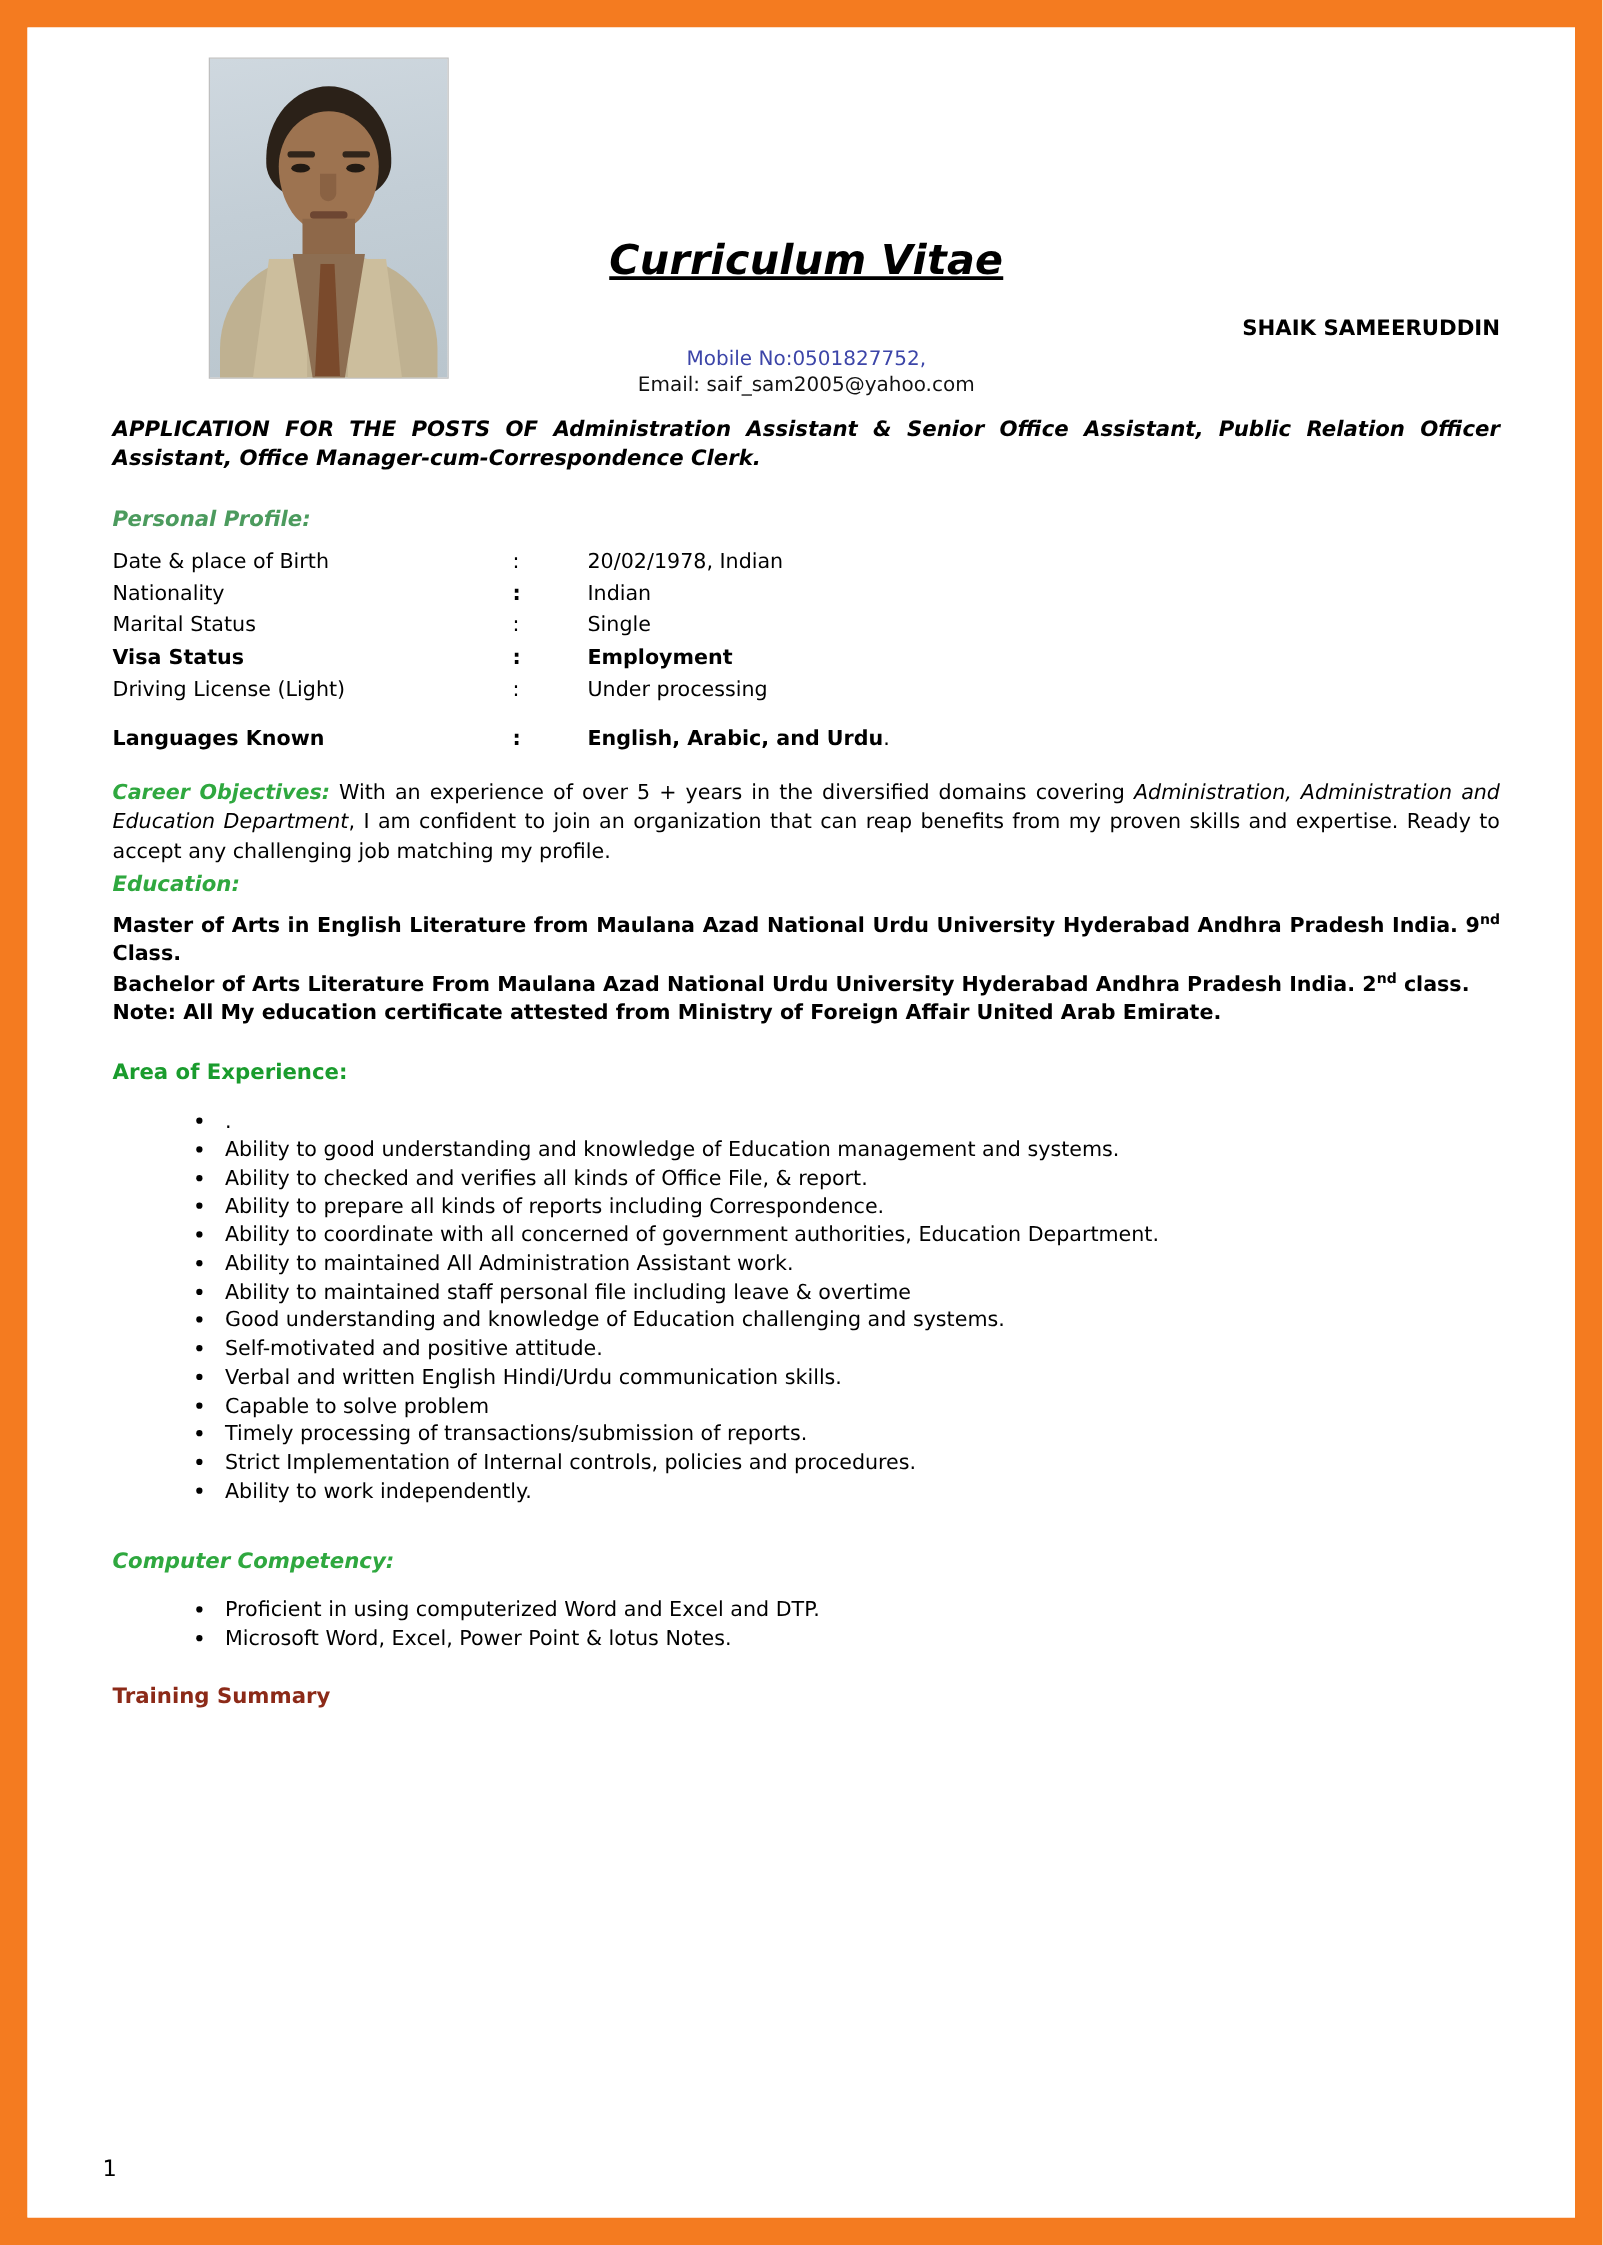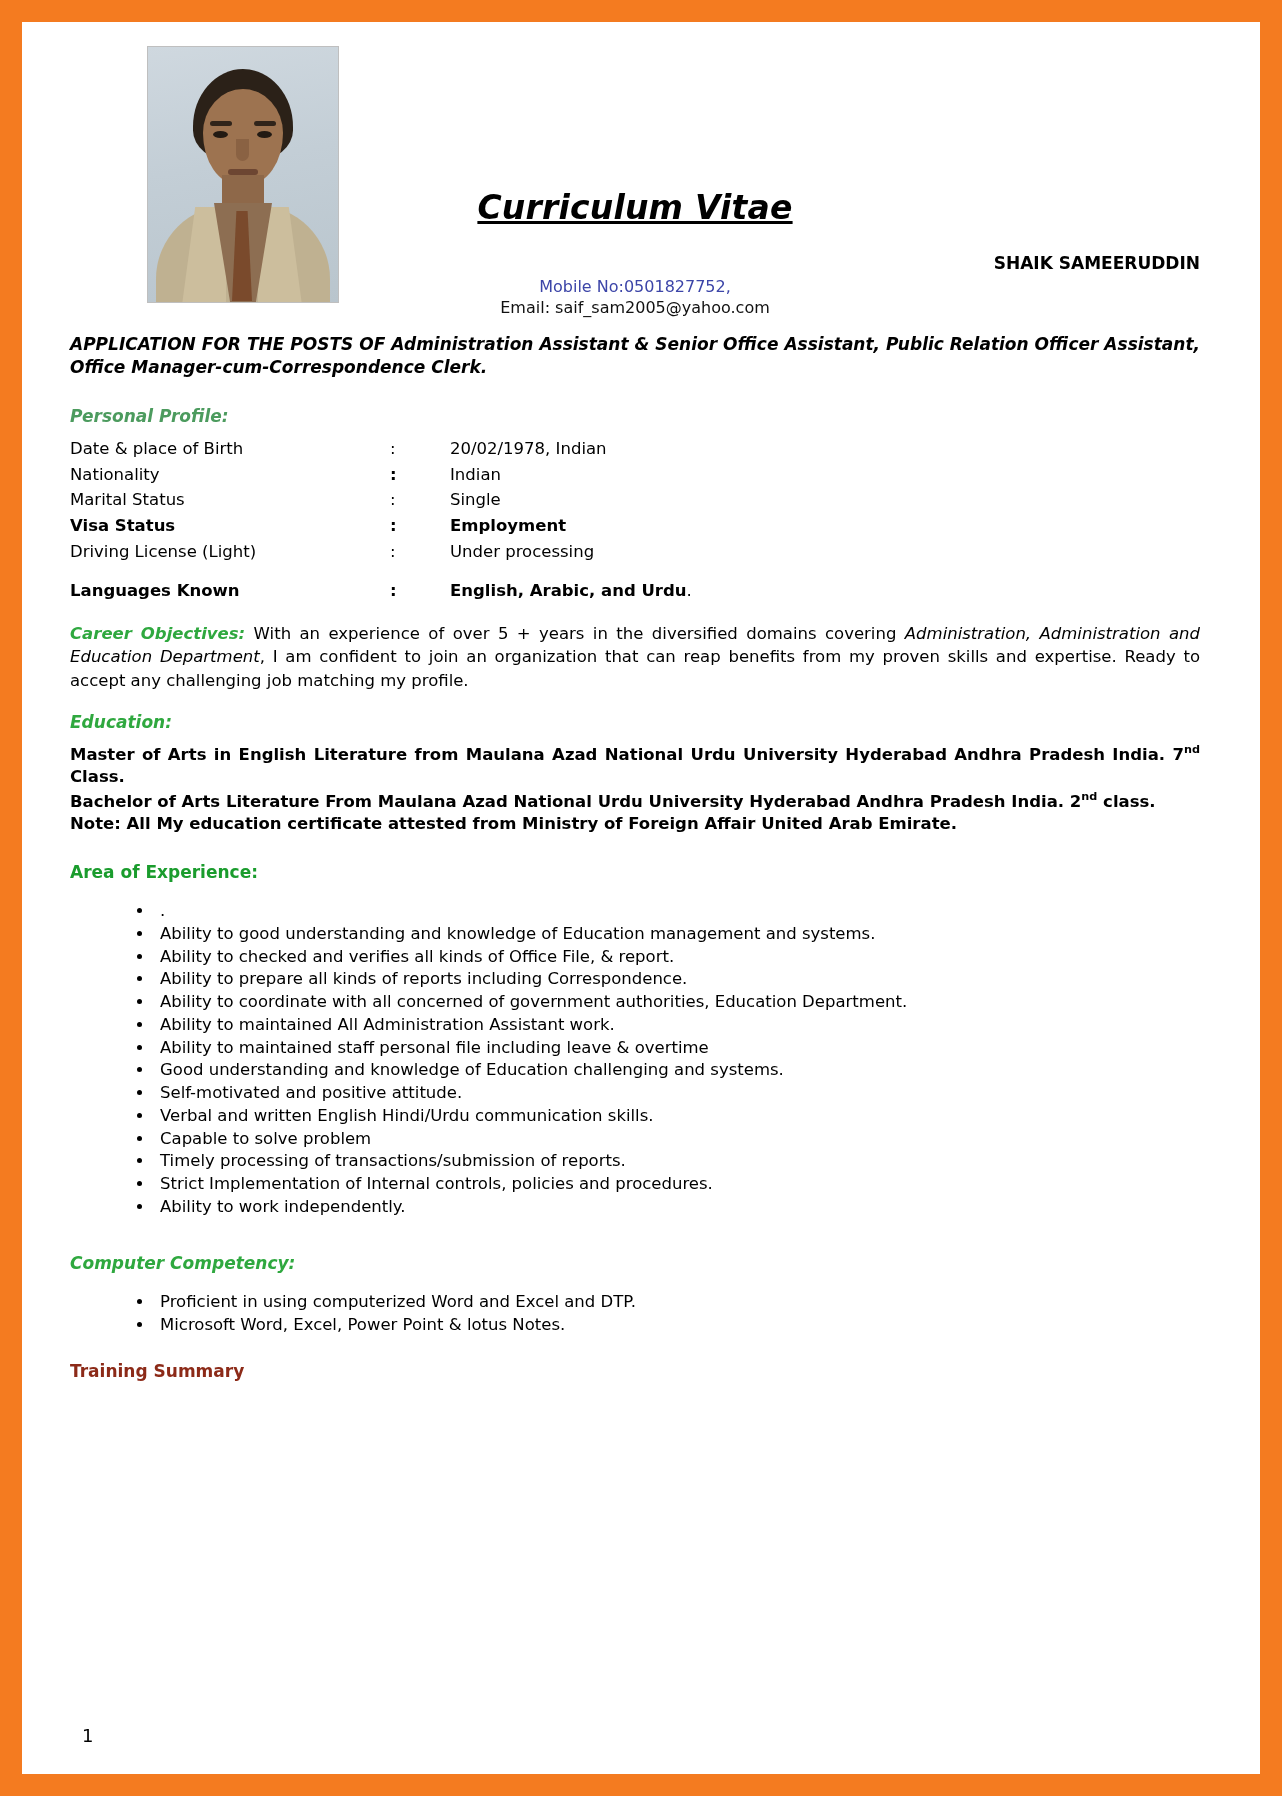--- a/index.html
+++ b/index.html
@@ -19,21 +19,21 @@
     border: 22px solid #f47b20;
     background: #ffffff;
     padding: 0;
     position: relative;
   }
   .sheet {
     box-sizing: border-box;
     width: 100%;
     height: 100%;
     background: #ffffff;
-    padding: 14px 60px 0 48px;
+    padding: 14px 60px 0 68px;
     position: relative;
   }
   .photo-row {
     position: relative;
     min-height: 270px;
   }
   .photo {
     position: absolute;
     left: 77px;
     top: 10px;
@@ -325,24 +325,24 @@
     </table>
 
     <div class="langs">
       <span class="lab">Languages Known</span><span class="col">:</span><span class="val">English, Arabic, and Urdu</span><span>.</span>
     </div>
 
     <div class="career">
       <span class="lead">Career Objectives:</span><span> With an experience of over 5 + years in the diversified domains covering </span><em>Administration, Administration and Education Department</em><span>, I am confident to join an organization that can reap benefits from my proven skills and expertise. Ready to accept any challenging job matching my profile.</span>
     </div>
 
-    <div class="section-head green-bold-italic" style="margin-top:20px;">Education:</div>
+    <div class="section-head green-bold-italic" style="margin-top:6px;">Education:</div>
 
     <div class="edu-block">
-      <p class="just"><span>Master of Arts in English Literature from Maulana Azad National Urdu University Hyderabad Andhra Pradesh India. 7</span><sup>nd</sup><span> Class.</span></p>
+      <p class="just"><span>Master of Arts in English Literature from Maulana Azad National Urdu University Hyderabad Andhra Pradesh India. 9</span><sup>nd</sup><span> Class.</span></p>
       <p class="just"><span>Bachelor of Arts Literature From Maulana Azad National Urdu University Hyderabad Andhra Pradesh India. 2</span><sup>nd</sup><span> class.</span></p>
       <p class="just">Note: All My education certificate attested from Ministry of Foreign Affair United Arab Emirate.</p>
     </div>
 
     <div class="section-head green-plain">Area of Experience:</div>
 
     <ul class="bullets">
       <li>.</li>
       <li>Ability to good understanding and knowledge of Education management and systems.</li>
       <li>Ability to checked and verifies all kinds of Office File, &amp; report.</li>

